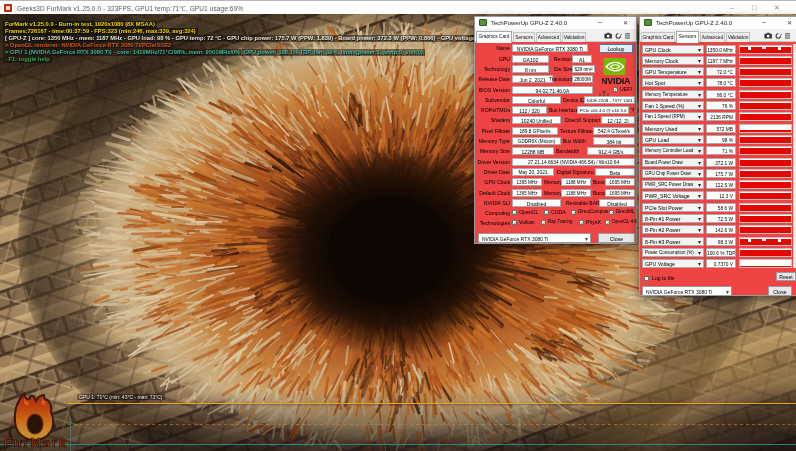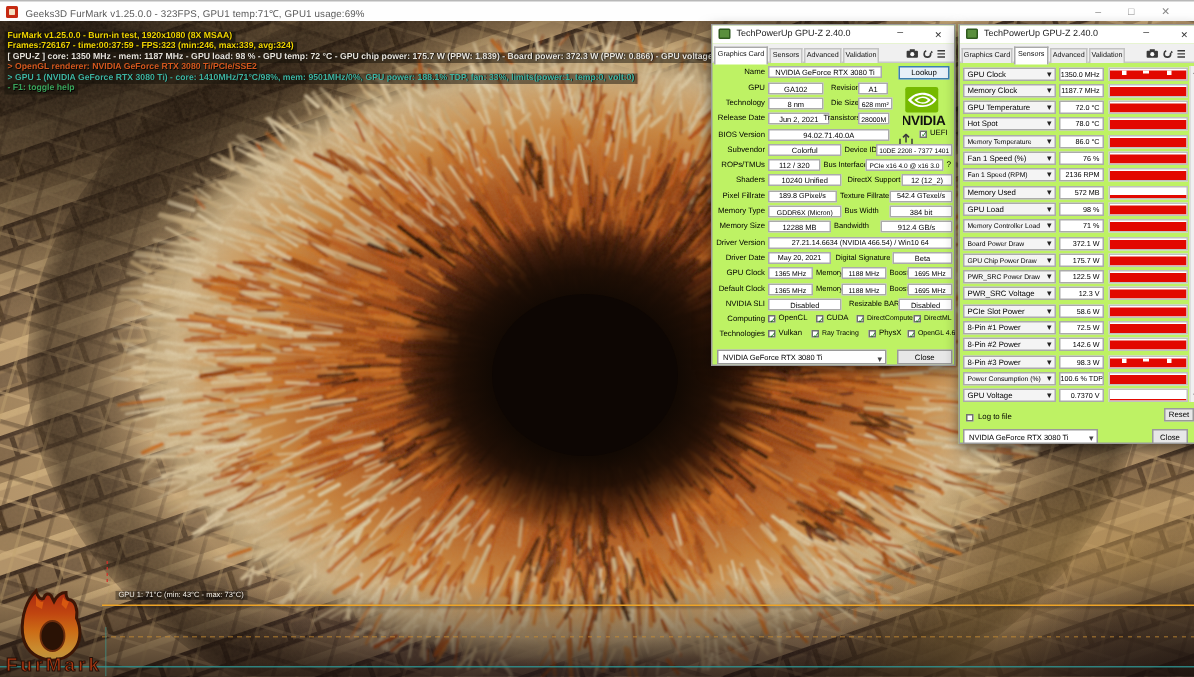--- a/index.html
+++ b/index.html
@@ -3,21 +3,21 @@
 *{margin:0;padding:0;box-sizing:border-box}
 body{width:796px;height:451px;overflow:hidden;position:relative;font-family:"Liberation Sans",sans-serif;background:#000}
 #titlebar{position:absolute;left:0;top:0;width:796px;height:14px;background:#fefefe;border-top:1px solid #b8b8b8;z-index:5}
 #titlebar .ic{position:absolute;left:4px;top:3px;width:8px;height:8px;background:#c62a12;border-radius:1px}
 #titlebar .ic:after{content:"";position:absolute;left:2px;top:2px;width:4px;height:4px;background:#f5e0c0;border-radius:0.5px}
 #titlebar .tt{position:absolute;left:17px;top:3px;font-size:6.5px;color:#5a5a5a;letter-spacing:0.1px}
 #titlebar .btns{position:absolute;right:8px;top:3px;font-size:7px;color:#888;letter-spacing:8px}
 #vp{position:absolute;left:0;top:14px;width:796px;height:437px;overflow:hidden}
 #vp>svg{left:0;top:0}
 .ovl{position:absolute;left:3px;font-size:5.8px;font-weight:bold;white-space:pre;padding:0 2px;line-height:7px;text-shadow:0.5px 0.5px 0 rgba(0,0,0,0.9)}
-.win{position:absolute;background:#bef264;border:1px solid #9a9a9a;box-shadow:0 3px 9px rgba(0,0,0,0.55);z-index:10}
+.win{position:absolute;background:#ef4444;border:1px solid #9a9a9a;box-shadow:0 3px 9px rgba(0,0,0,0.55);z-index:10}
 .wtitle{position:absolute;left:0;top:0;right:0;height:12px;background:#fff}
 .wicon{position:absolute;left:4px;top:2px;width:8px;height:7px;background:#5a8f3d;border:1px solid #2f5a1e;border-radius:1px}
 .wt{position:absolute;left:16px;top:2.5px;font-size:6px;color:#1a1a1a}
 .wmin{position:absolute;right:34px;top:1px;font-size:7px;color:#333}
 .wcls{position:absolute;right:8px;top:2px;font-size:6px;color:#333}
 .tabs{position:absolute;left:0;top:12px;right:0;height:13px;border-bottom:1px solid #c8c8c8;background:#f0f0f0}
 .tab{display:inline-block;vertical-align:top;margin-top:3px;height:10px;font-size:4.8px;line-height:10px;text-align:center;color:#111;background:#ececec;border:1px solid #c3c3c3;border-bottom:none;margin-left:1px;overflow:hidden;white-space:nowrap}
 .tab.on{background:#fff;margin-top:1.5px;height:12px;border-color:#a8a8a8}
 .ticons{position:absolute;right:6px;top:3px;font-size:6px;color:#222}
 .lb{position:absolute;color:#000;text-align:right;white-space:nowrap}

